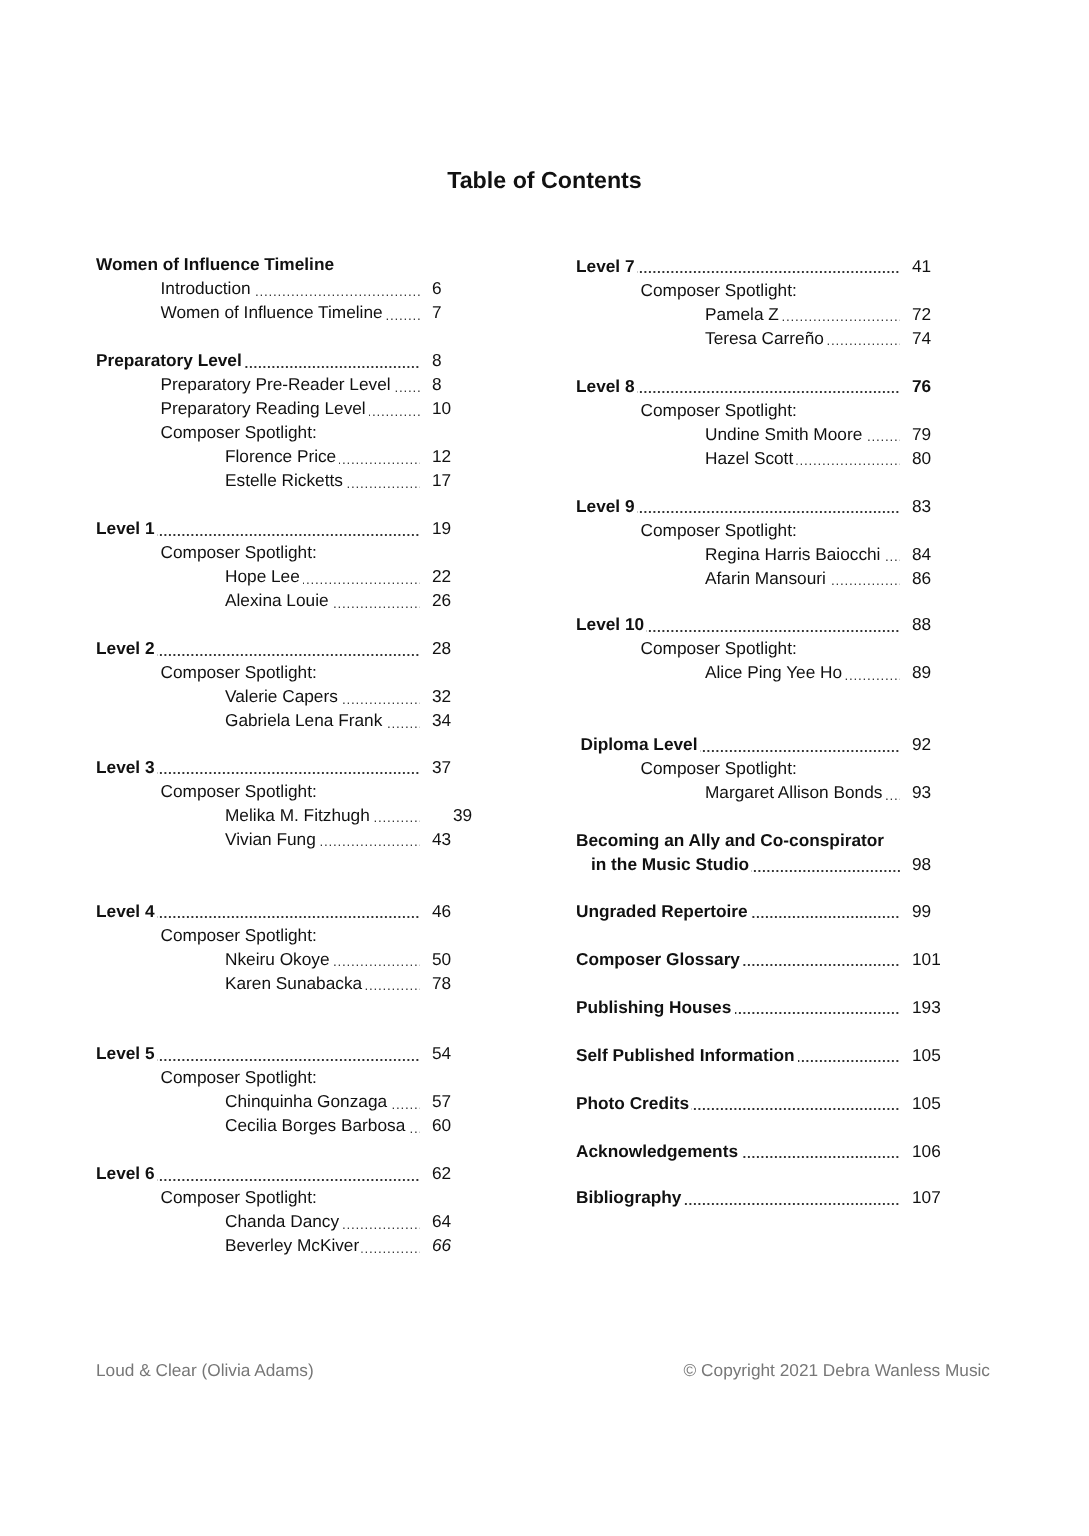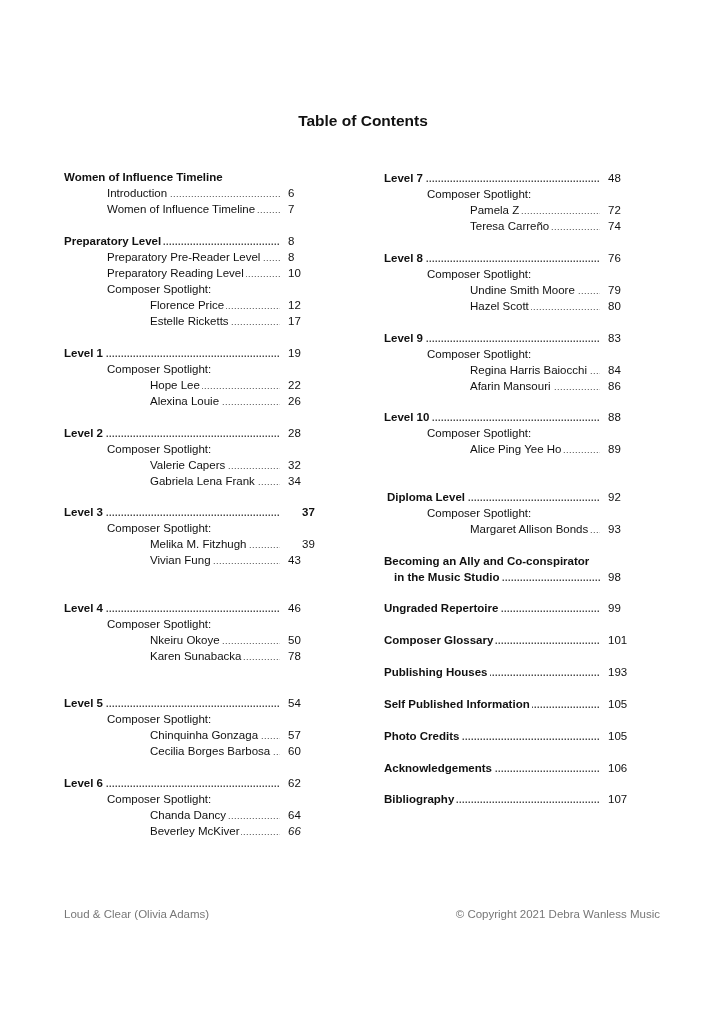--- a/index.html
+++ b/index.html
@@ -95,21 +95,21 @@
       <div class="pg" style="left: 138px; font-weight: normal;">32</div>
     </div>
     <div class="row" style="left: 150px; top: 473px; width: 162px;">
       <div class="dots" style="right: 32px;">........................................................................................................................................................................................................</div>
       <div class="lbl"><span class="t">Gabriela Lena Frank</span></div>
       <div class="pg" style="left: 138px; font-weight: normal;">34</div>
     </div>
     <div class="row b" style="left: 64px; top: 504px; width: 248px;">
       <div class="dots" style="right: 32px;">........................................................................................................................................................................................................</div>
       <div class="lbl"><span class="t">Level 3</span></div>
-      <div class="pg" style="left: 224px; font-weight: bold; margin-left: 14px;">37</div>
+      <div class="pg" style="left: 224px; font-weight: normal;">37</div>
     </div>
     <div class="row" style="left: 107px; top: 520px; width: 205px;">
       <div class="lbl"><span class="t">Composer Spotlight:</span></div>
     </div>
     <div class="row" style="left: 150px; top: 536px; width: 162px;">
       <div class="dots" style="right: 32px;">........................................................................................................................................................................................................</div>
       <div class="lbl"><span class="t">Melika M. Fitzhugh</span></div>
       <div class="pg" style="left: 152px; font-weight: normal;">39</div>
     </div>
     <div class="row" style="left: 150px; top: 552px; width: 162px;">
@@ -169,39 +169,39 @@
     <div class="row" style="left: 150px; top: 823px; width: 162px;">
       <div class="dots" style="right: 32px;">........................................................................................................................................................................................................</div>
       <div class="lbl"><span class="t">Beverley McKiver</span></div>
       <div class="pg" style="left: 138px; font-weight: normal; font-style: italic;">66</div>
     </div>
   </div>
 <div id="toc-right">
     <div class="row b" style="left: 384px; top: 170px; width: 248px;">
       <div class="dots" style="right: 32px;">........................................................................................................................................................................................................</div>
       <div class="lbl"><span class="t">Level 7</span></div>
-      <div class="pg" style="left: 224px; font-weight: normal;">48</div>
+      <div class="pg" style="left: 224px; font-weight: normal;">41</div>
     </div>
     <div class="row" style="left: 427px; top: 186px; width: 205px;">
       <div class="lbl"><span class="t">Composer Spotlight:</span></div>
     </div>
     <div class="row" style="left: 470px; top: 202px; width: 162px;">
       <div class="dots" style="right: 32px;">........................................................................................................................................................................................................</div>
       <div class="lbl"><span class="t">Pamela Z</span></div>
       <div class="pg" style="left: 138px; font-weight: normal;">72</div>
     </div>
     <div class="row" style="left: 470px; top: 218px; width: 162px;">
       <div class="dots" style="right: 32px;">........................................................................................................................................................................................................</div>
       <div class="lbl"><span class="t">Teresa Carreño</span></div>
       <div class="pg" style="left: 138px; font-weight: normal;">74</div>
     </div>
     <div class="row b" style="left: 384px; top: 250px; width: 248px;">
       <div class="dots" style="right: 32px;">........................................................................................................................................................................................................</div>
       <div class="lbl"><span class="t">Level 8</span></div>
-      <div class="pg" style="left: 224px; font-weight: normal;">76</div>
+      <div class="pg" style="left: 224px; font-weight: bold;">76</div>
     </div>
     <div class="row" style="left: 427px; top: 266px; width: 205px;">
       <div class="lbl"><span class="t">Composer Spotlight:</span></div>
     </div>
     <div class="row" style="left: 470px; top: 282px; width: 162px;">
       <div class="dots" style="right: 32px;">........................................................................................................................................................................................................</div>
       <div class="lbl"><span class="t">Undine Smith Moore</span></div>
       <div class="pg" style="left: 138px; font-weight: normal;">79</div>
     </div>
     <div class="row" style="left: 470px; top: 298px; width: 162px;">

